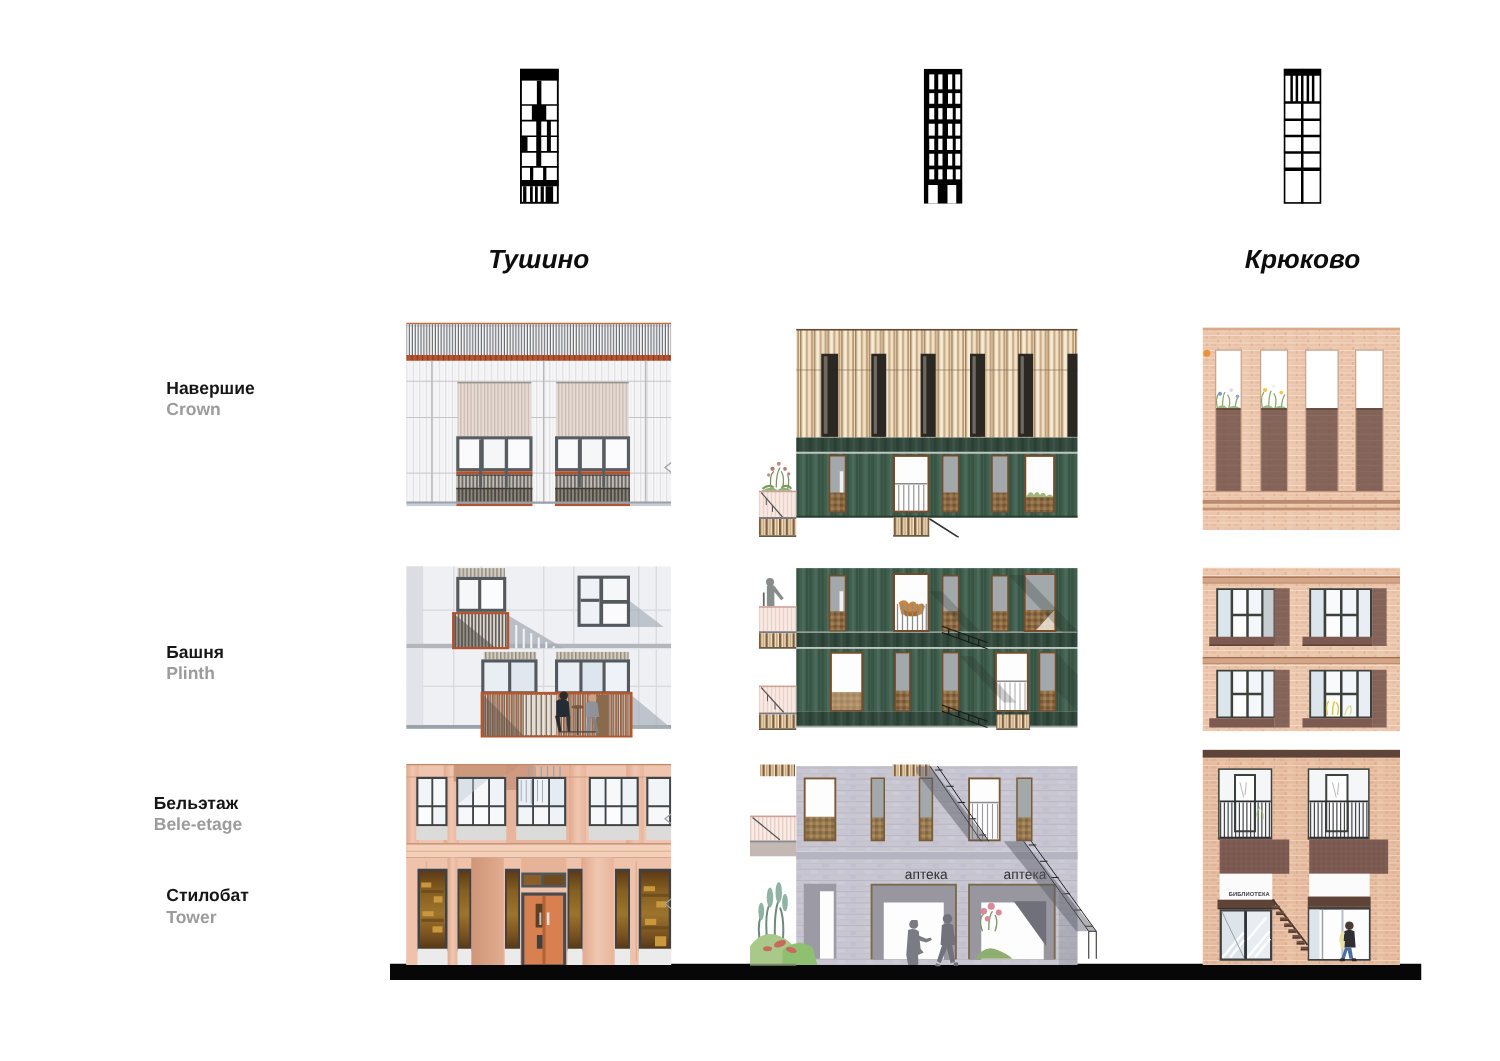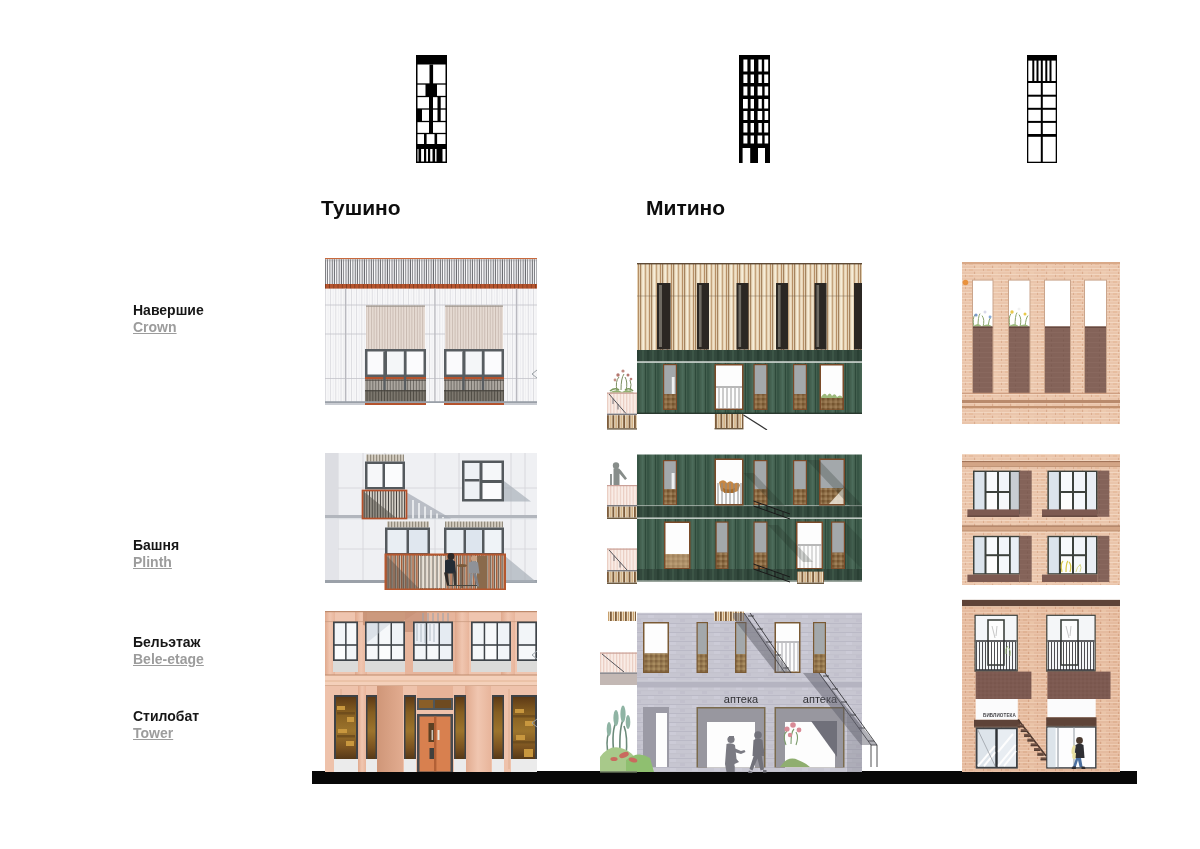--- a/index.html
+++ b/index.html
@@ -1,22 +1,22 @@
 <!DOCTYPE html>
 <html lang="ru"><head>
 <meta charset="utf-8">
 <title>Facade typology</title>
 <style>
 html,body{margin:0;padding:0;background:#fff;}
 body{width:1200px;height:849px;font-family:"Liberation Sans",sans-serif;}
 .page{position:relative;width:1200px;height:849px;overflow:hidden;background:#fff;}
 .abs{position:absolute;}
-.city{position:absolute;font-weight:bold;font-size:21px;color:#0d0d0d;width:220px;}
+.city{position:absolute;font-weight:bold;font-size:21px;color:#0d0d0d;text-align:center;width:220px;font-style:italic;}
 .rowlab{position:absolute;font-size:14px;font-weight:bold;line-height:16.5px;color:#161616;}
-.rowlab span{display:block;color:#9c9c9c;text-decoration:underline;}
+.rowlab span{display:block;color:#9c9c9c;}
 </style>
 </head>
 <body>
 <div class="page">
 
 <svg class="abs" style="left:416px;top:55px" width="31" height="108" viewBox="0 0 31 108">
 <rect x="0" y="0" width="31" height="108" fill="#fff"></rect>
 <rect x="0" y="0" width="31" height="9.5" fill="#000"></rect>
 <rect x="0" y="0" width="31" height="108" fill="none" stroke="#000" stroke-width="3"></rect>
 <g stroke="#000" stroke-width="1.3">
@@ -93,28 +93,28 @@
 <line x1="6.3" y1="5" x2="6.3" y2="27"></line>
         <line x1="10.5" y1="5" x2="10.5" y2="27"></line>
 <line x1="19.3" y1="5" x2="19.3" y2="27"></line>
         <line x1="23.5" y1="5" x2="23.5" y2="27"></line>
 </g>
 <rect x="0" y="79" width="30" height="2.8" fill="#000"></rect>
 </svg>
 
 <div class="city" style="left:321px;top:196px">Тушино</div>
 
-<div class="city" style="left:646px;top:196px">Митино</div>
-
+
+<div class="city" style="left:932px;top:196px">Крюково</div>
 
 <div class="rowlab" style="left:133px;top:302px">Навершие<span>Crown</span></div>
 
-<div class="rowlab" style="left:133px;top:537px">Башня<span>Plinth</span></div>
-
-<div class="rowlab" style="left:133px;top:634px">Бельэтаж<span>Bele-etage</span></div>
+<div class="rowlab" style="left:133px;top:513px">Башня<span>Plinth</span></div>
+
+<div class="rowlab" style="left:123px;top:634px">Бельэтаж<span>Bele-etage</span></div>
 
 <div class="rowlab" style="left:133px;top:708px">Стилобат<span>Tower</span></div>
 
 <div class="abs" style="left:312px;top:771px;width:825px;height:12.6px;background:#070707"></div>
 
 <svg class="abs" style="left:325px;top:258px" width="212" height="147" viewBox="0 0 212 147">
 <defs>
 <pattern id="tfin" width="2.3" height="26" patternUnits="userSpaceOnUse">
 <rect width="2.3" height="26" fill="#ffffff"></rect>
 <rect x="1.5" width="0.85" height="26" fill="#d6d6db"></rect>

